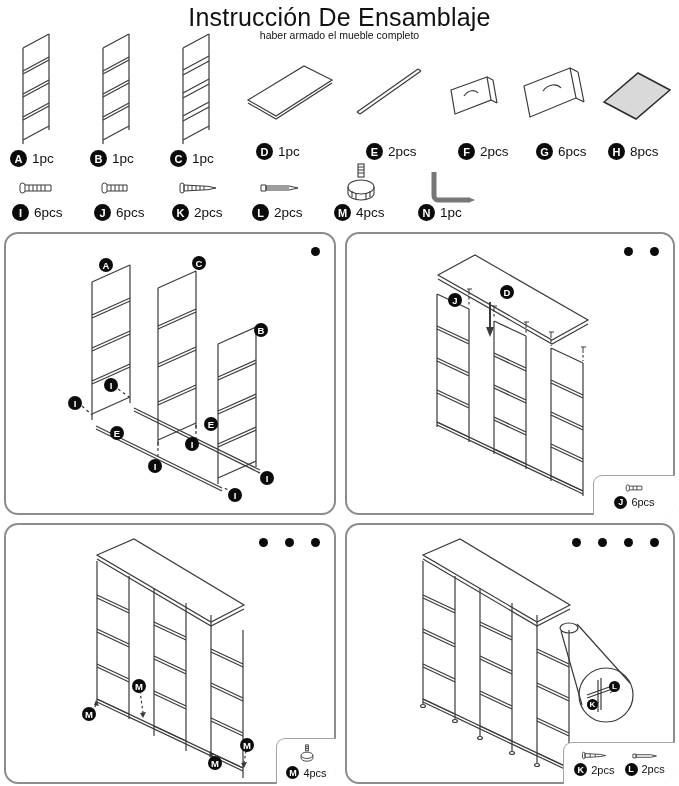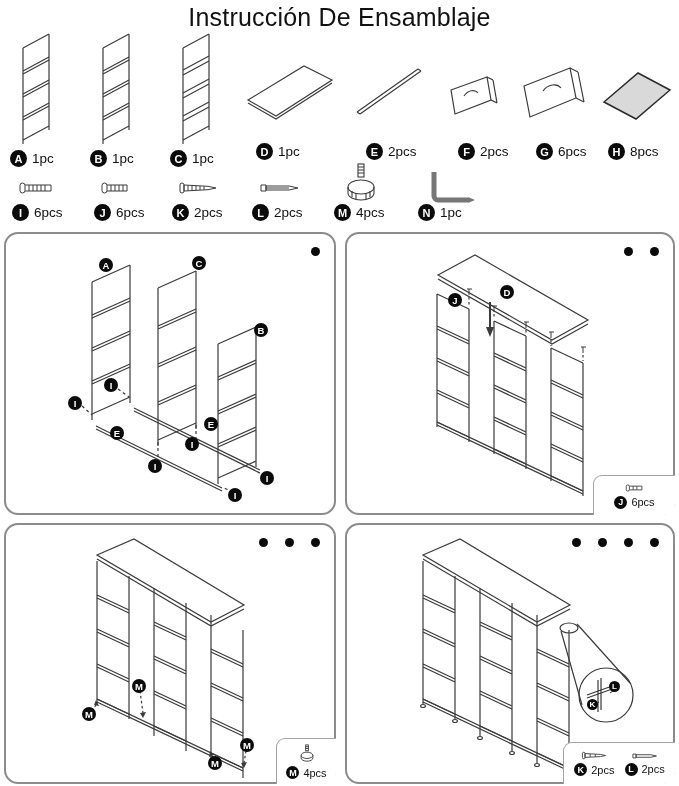--- a/index.html
+++ b/index.html
@@ -27,20 +27,21 @@
          border-top-left-radius:9px;border-bottom-right-radius:12px;display:flex;align-items:center;justify-content:center;
          gap:10px;box-sizing:border-box}
   .inset .col{display:flex;flex-direction:column;align-items:center;gap:3px}
   .inset .row{display:flex;align-items:center;gap:4px;font-size:11px}
 </style>
 </head>
 <body>
 
 <div class="title">Instrucción De Ensamblaje</div>
 <div class="warn">
+  <div>haber armado el mueble completo</div>
 </div>
 
 <div class="part" style="left:8px;top:28px;width:72px;height:142px">
   <svg class="p-icon" style="left:2px;top:0" width="52" height="118" viewBox="0 0 52 118" fill="none" stroke="#3b3b3b" stroke-width="1.2">
     <path d="M13,20 V116 M39,6 V102"></path>
     <path d="M13,20 L39,6 M13,43 L39,29 M13,46 L39,32 M13,66 L39,52 M13,69 L39,55 M13,89 L39,75 M13,92 L39,78 M13,112 L39,98"></path>
   </svg>
   <div class="p-label" style="left:2px;top:122px">
     <span class="badge">A</span>
     <span>1pc</span>

